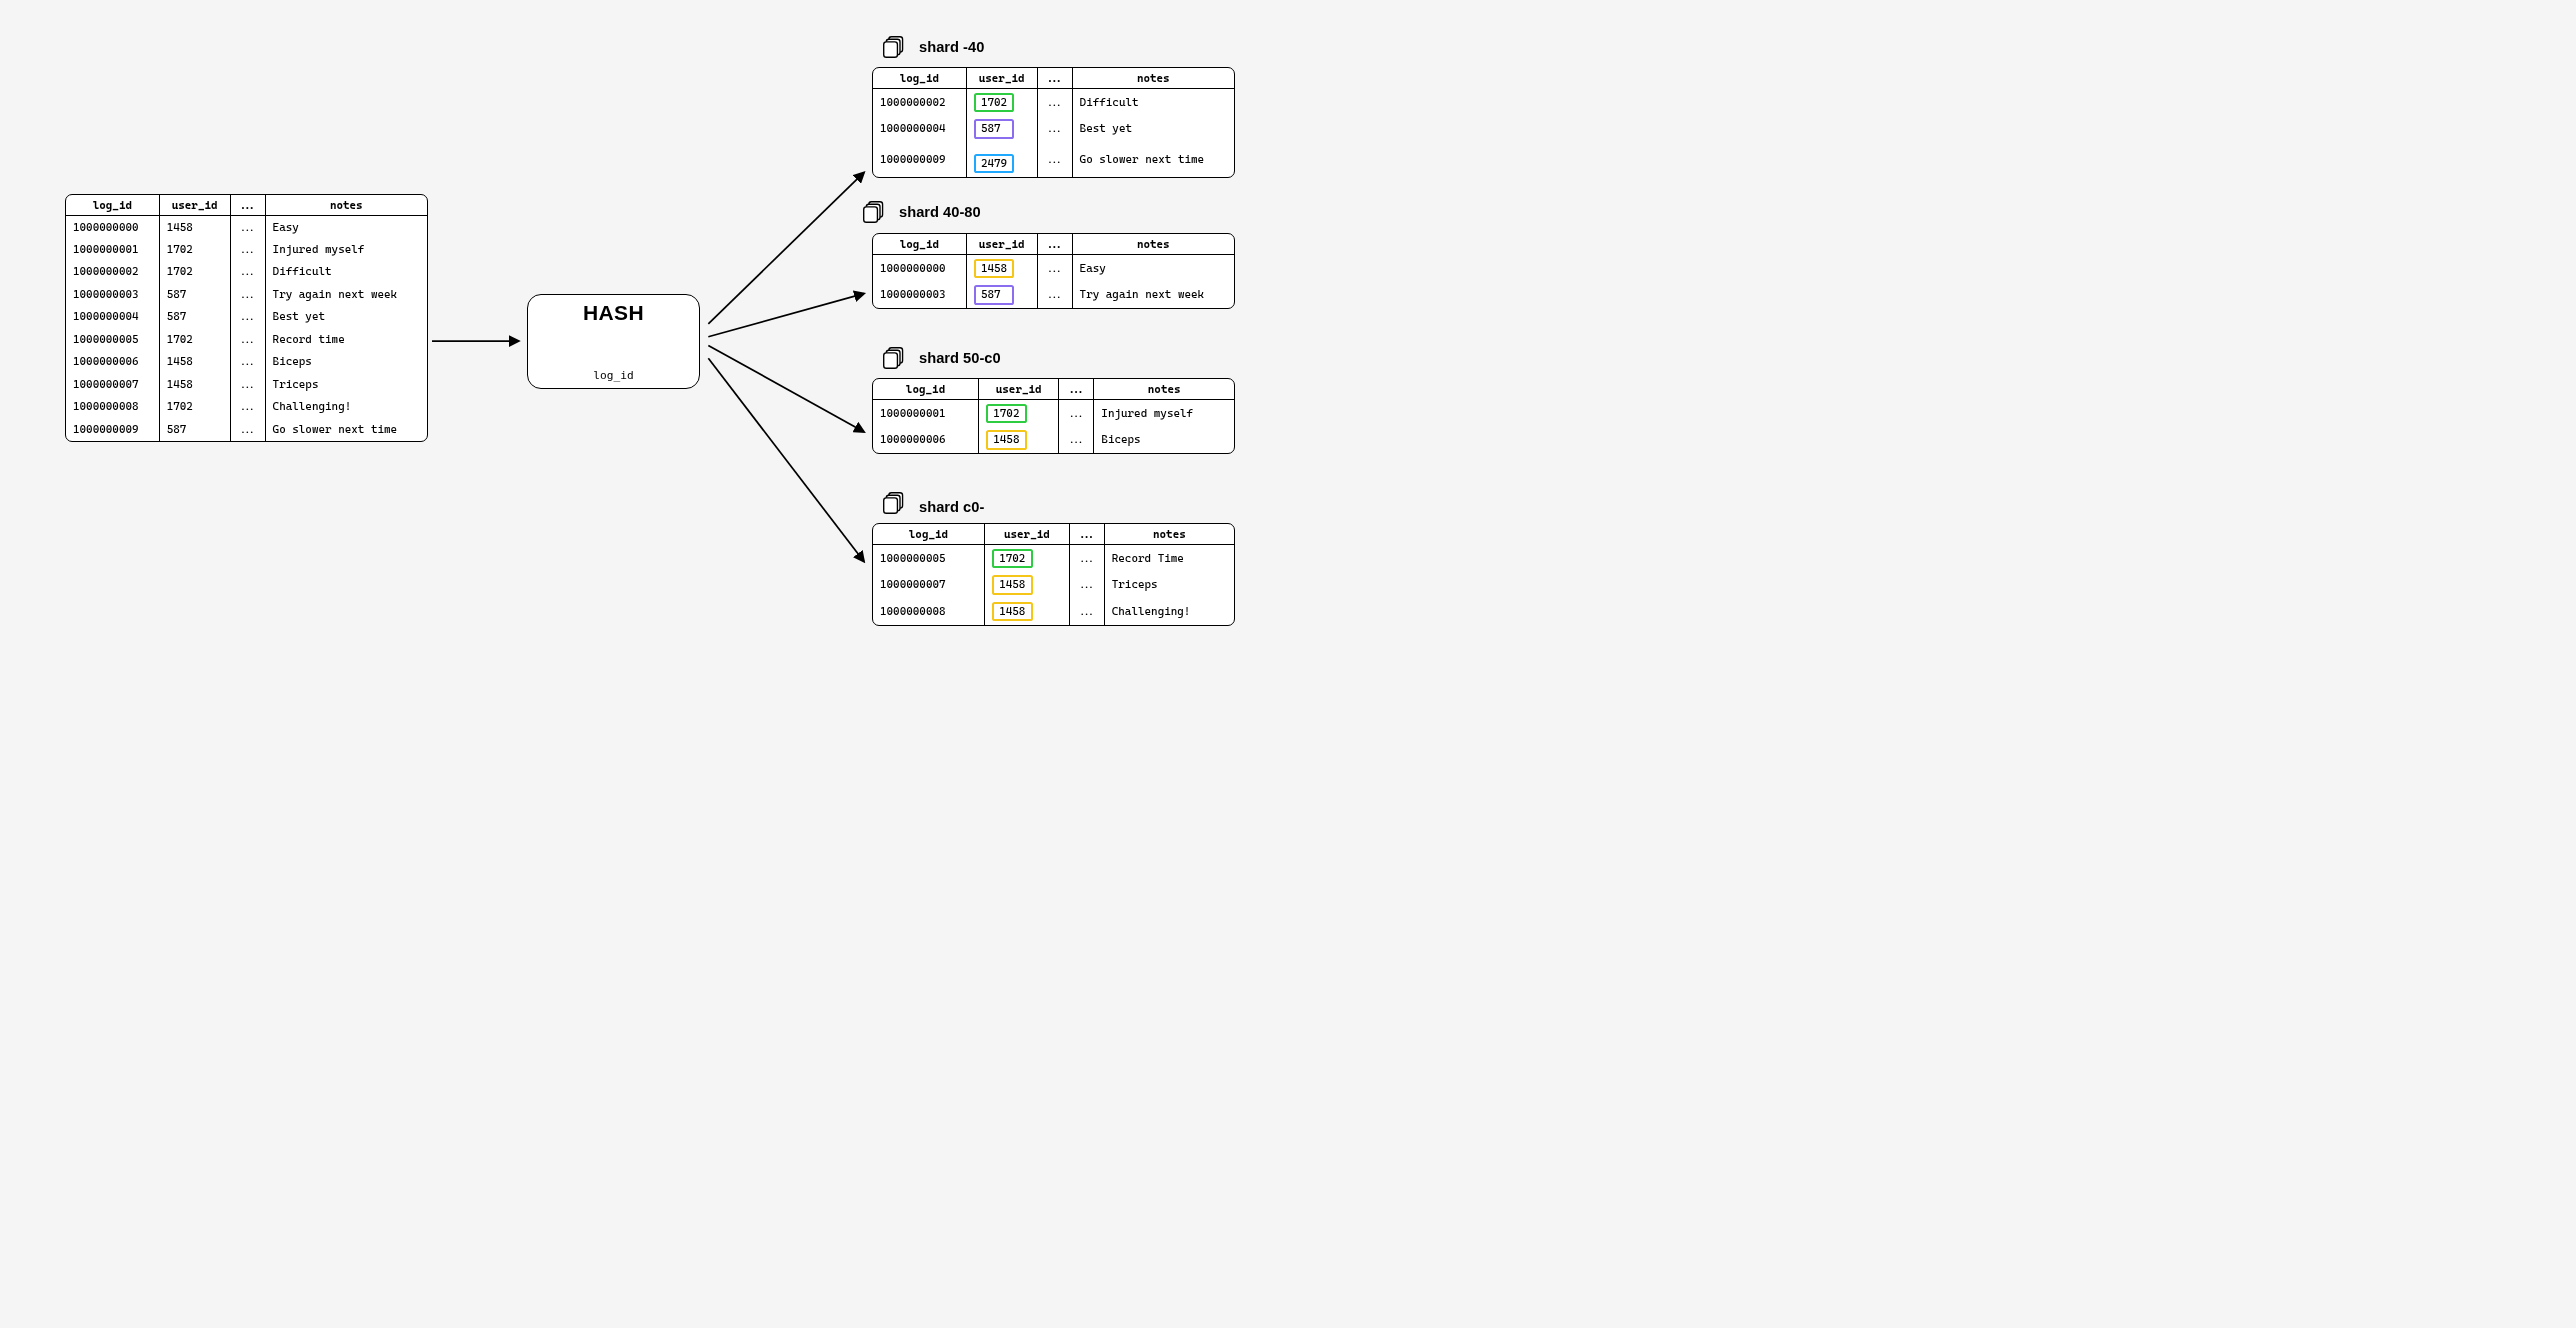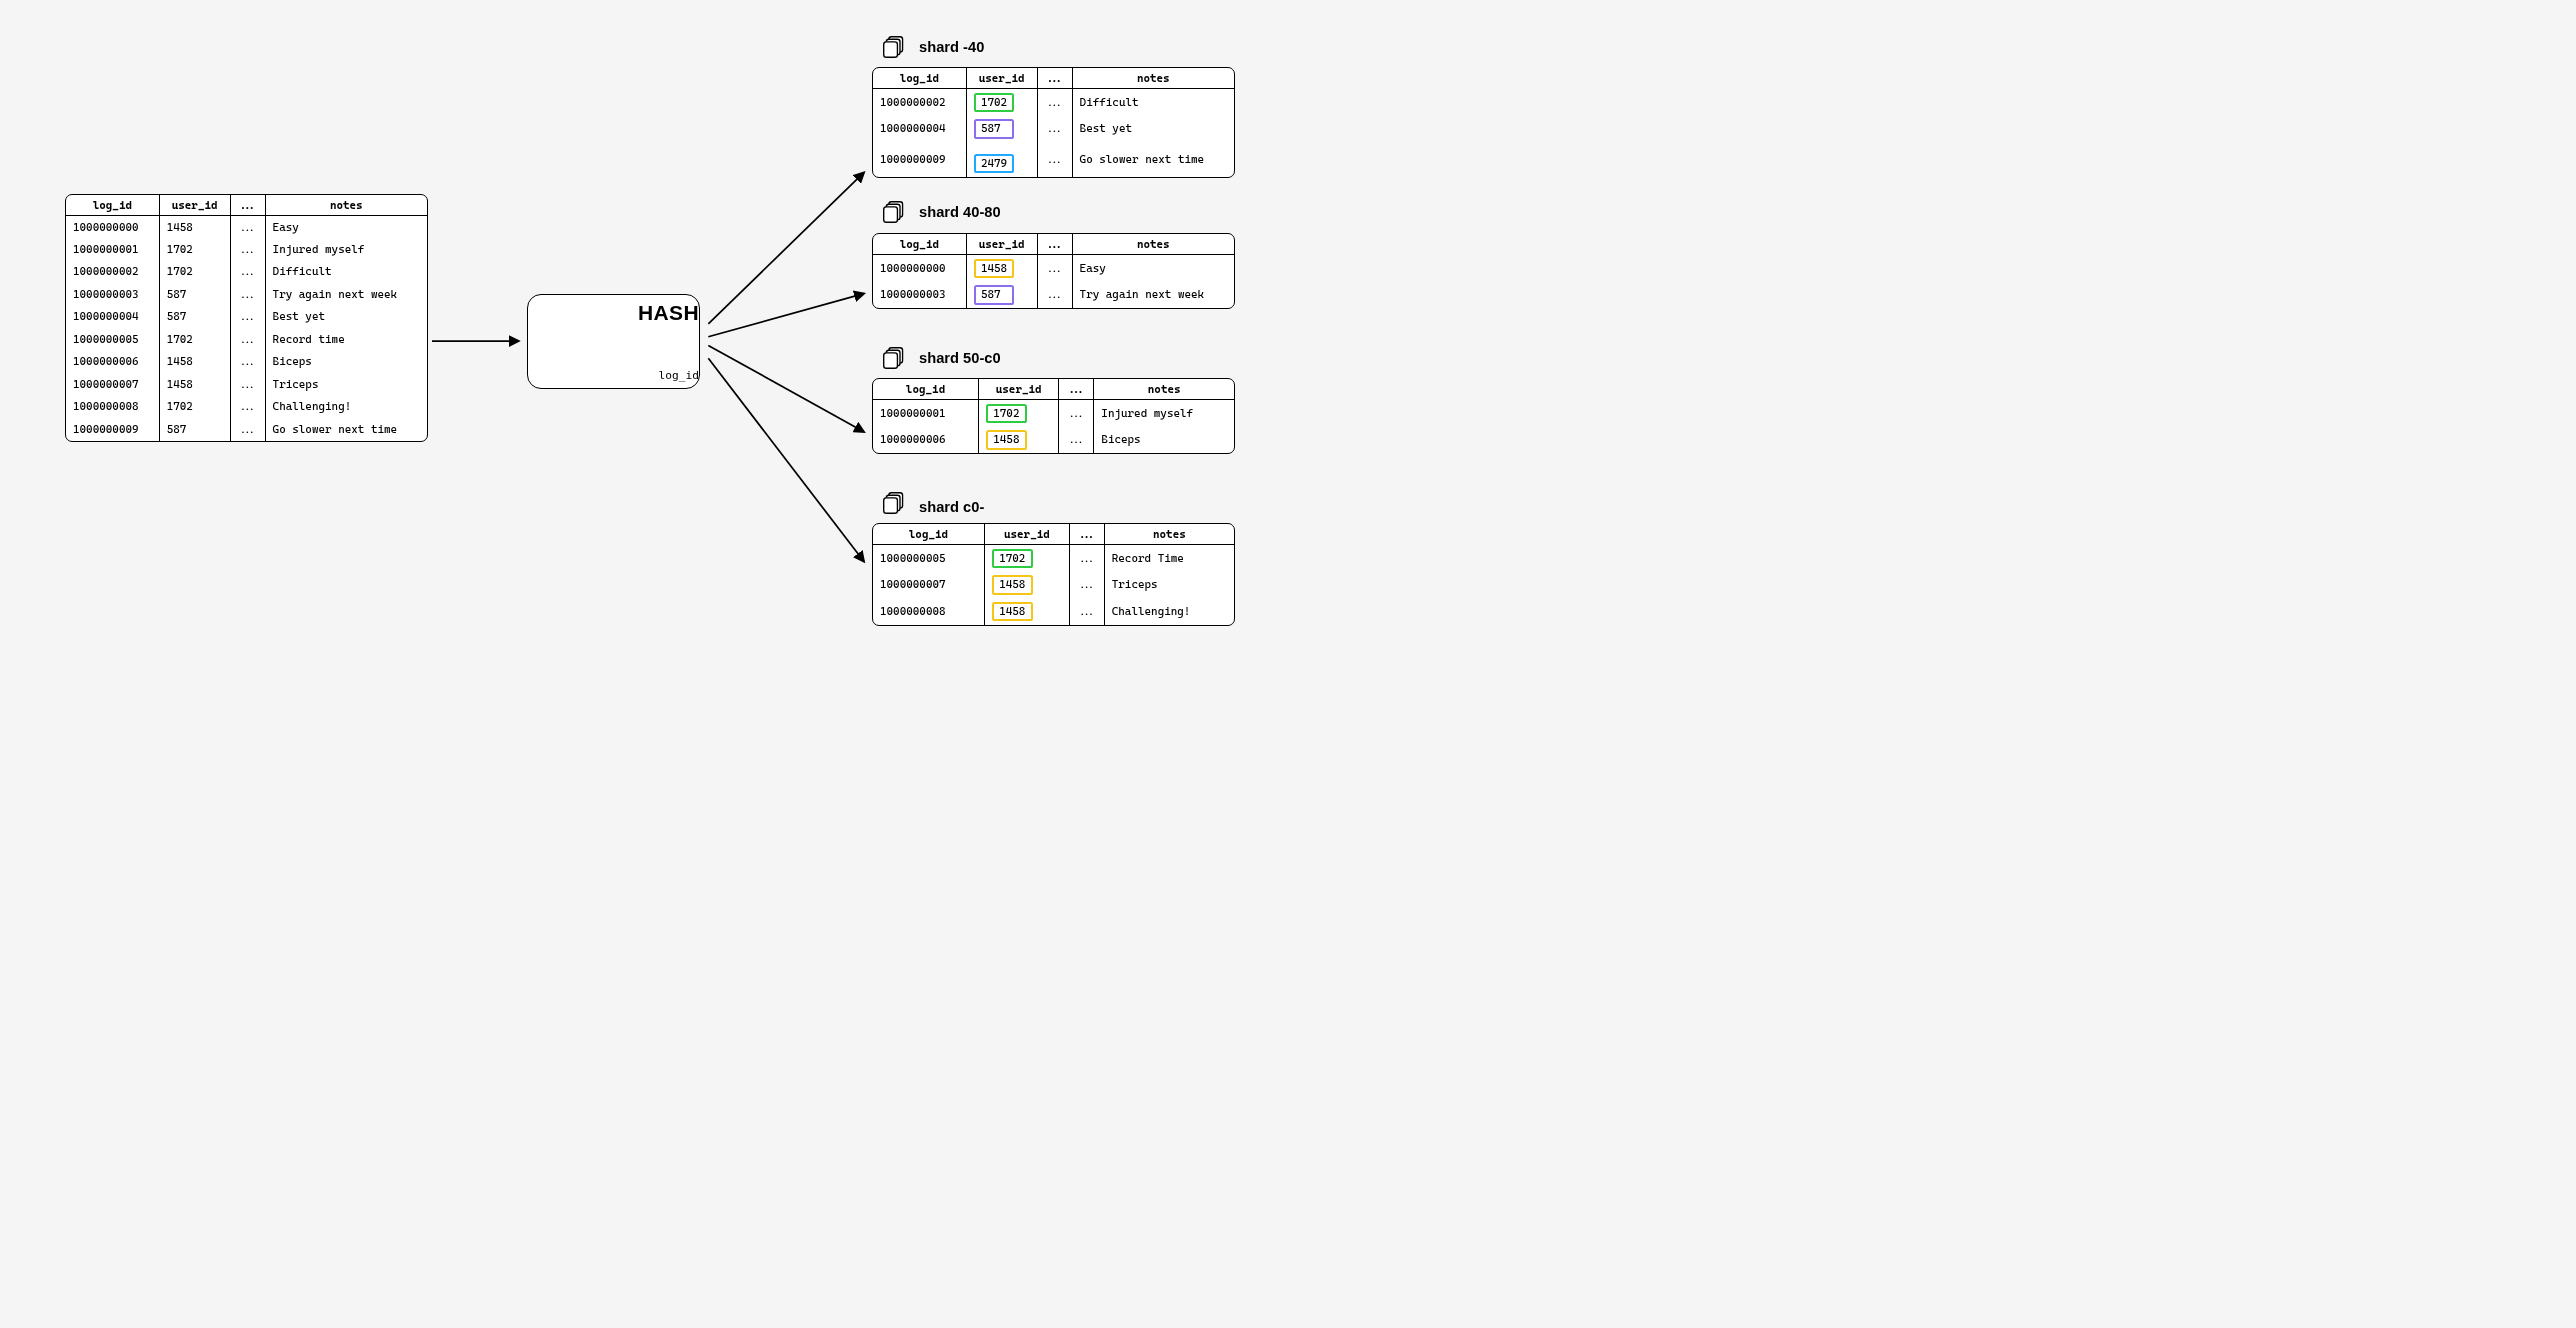--- a/index.html
+++ b/index.html
@@ -62,21 +62,21 @@
     position: absolute;
     left: 527px;
     top: 294px;
     width: 173px;
     height: 95px;
     border: 1.7px solid #000;
     border-radius: 14px;
     background: #fff;
     display: flex;
     flex-direction: column;
-    align-items: flex-end;
+    align-items: center;
     justify-content: center;
     gap: 43px;
   }
   .hash-box .h1 {
     font-family: -apple-system, BlinkMacSystemFont, "Segoe UI", sans-serif;
     font-size: 21px;
     font-weight: 700;
     letter-spacing: 0.4px;
   }
   .hash-box .h2 {
@@ -233,21 +233,21 @@
           <tr>
             <td>1000000009</td>
             <td><span class="hl" style="border-color: rgb(31, 168, 255); margin-top: 8px;">2479</span></td>
             <td class="dots-col">...</td>
             <td>Go slower next time</td>
           </tr>
         </tbody>
     </table>
   </div>
 
-  <div class="shard-label" style="left:881px; top:200px;text-align:center;">
+  <div class="shard-label" style="left:861px; top:200px;text-align:center;">
     <span class="shard-icon">
         <svg width="26" height="24" viewBox="0 0 30 28">
   <g fill="#fff" stroke="#000" stroke-width="1.6" stroke-linejoin="round">
     <rect x="9" y="2" width="16" height="18" rx="3"></rect>
     <rect x="6" y="5" width="16" height="18" rx="3"></rect>
     <rect x="3" y="8" width="16" height="18" rx="3"></rect>
   </g>
 </svg>
       </span>
     <span>shard 40-80</span>

